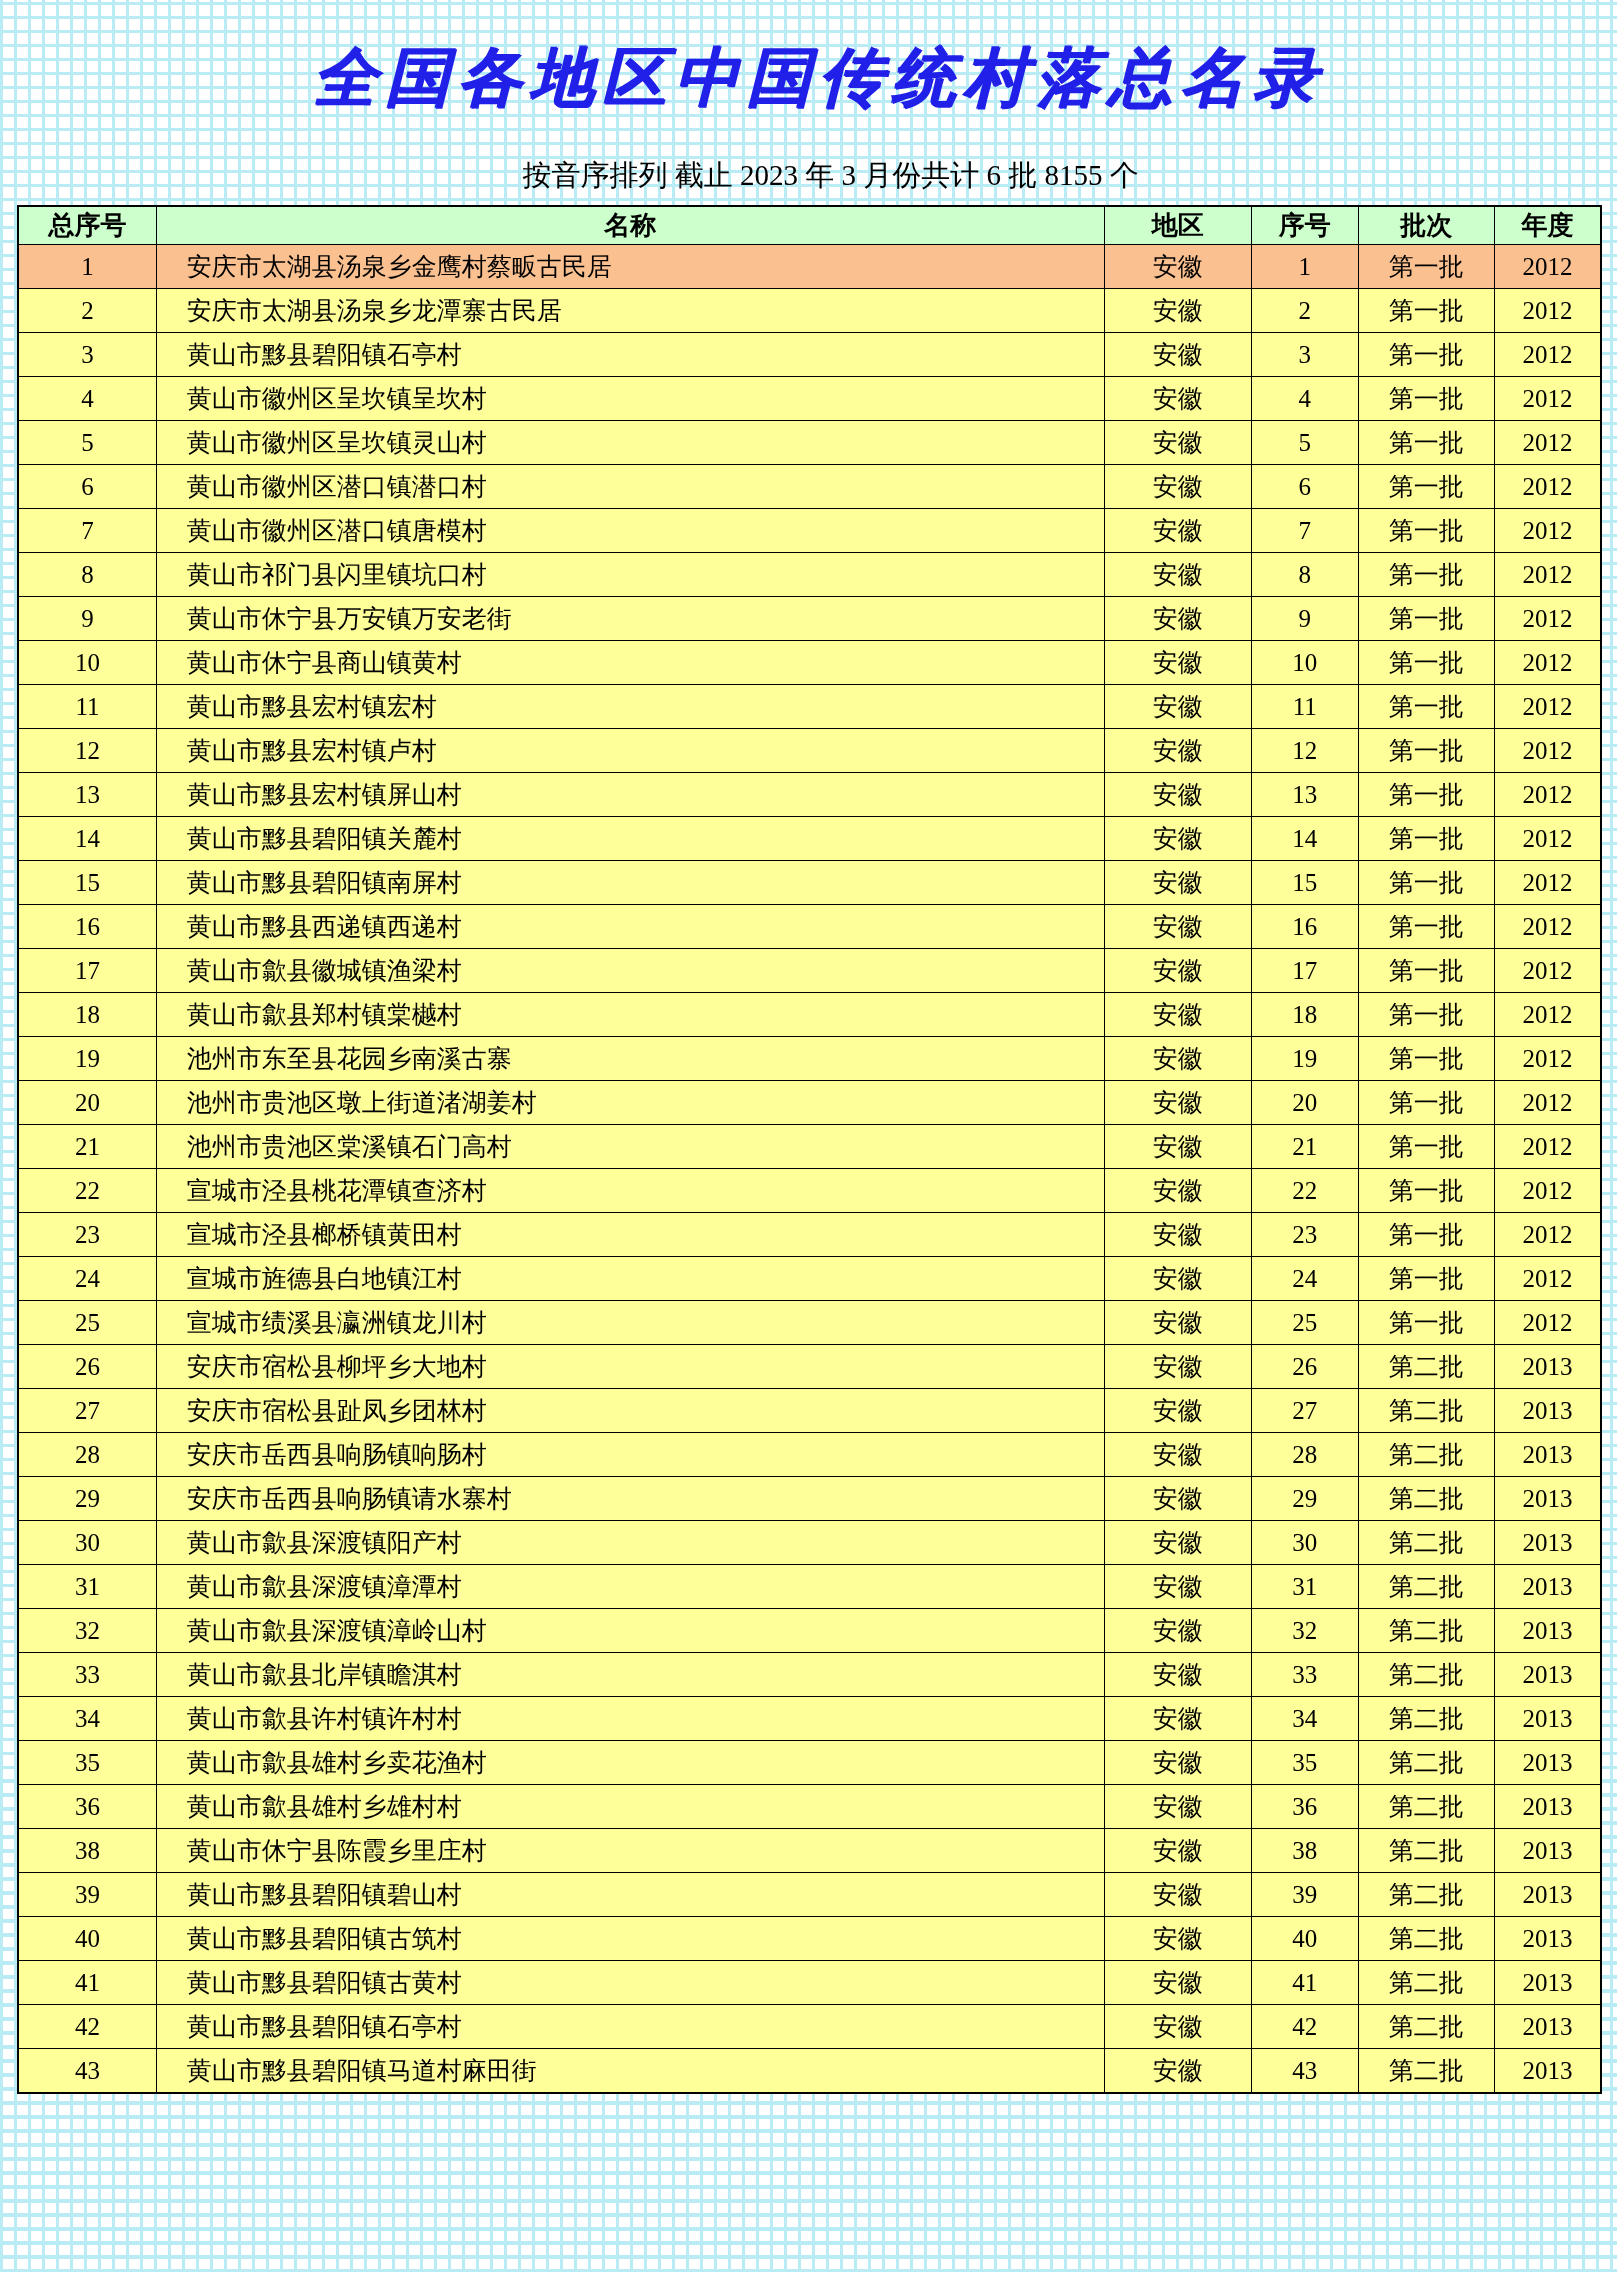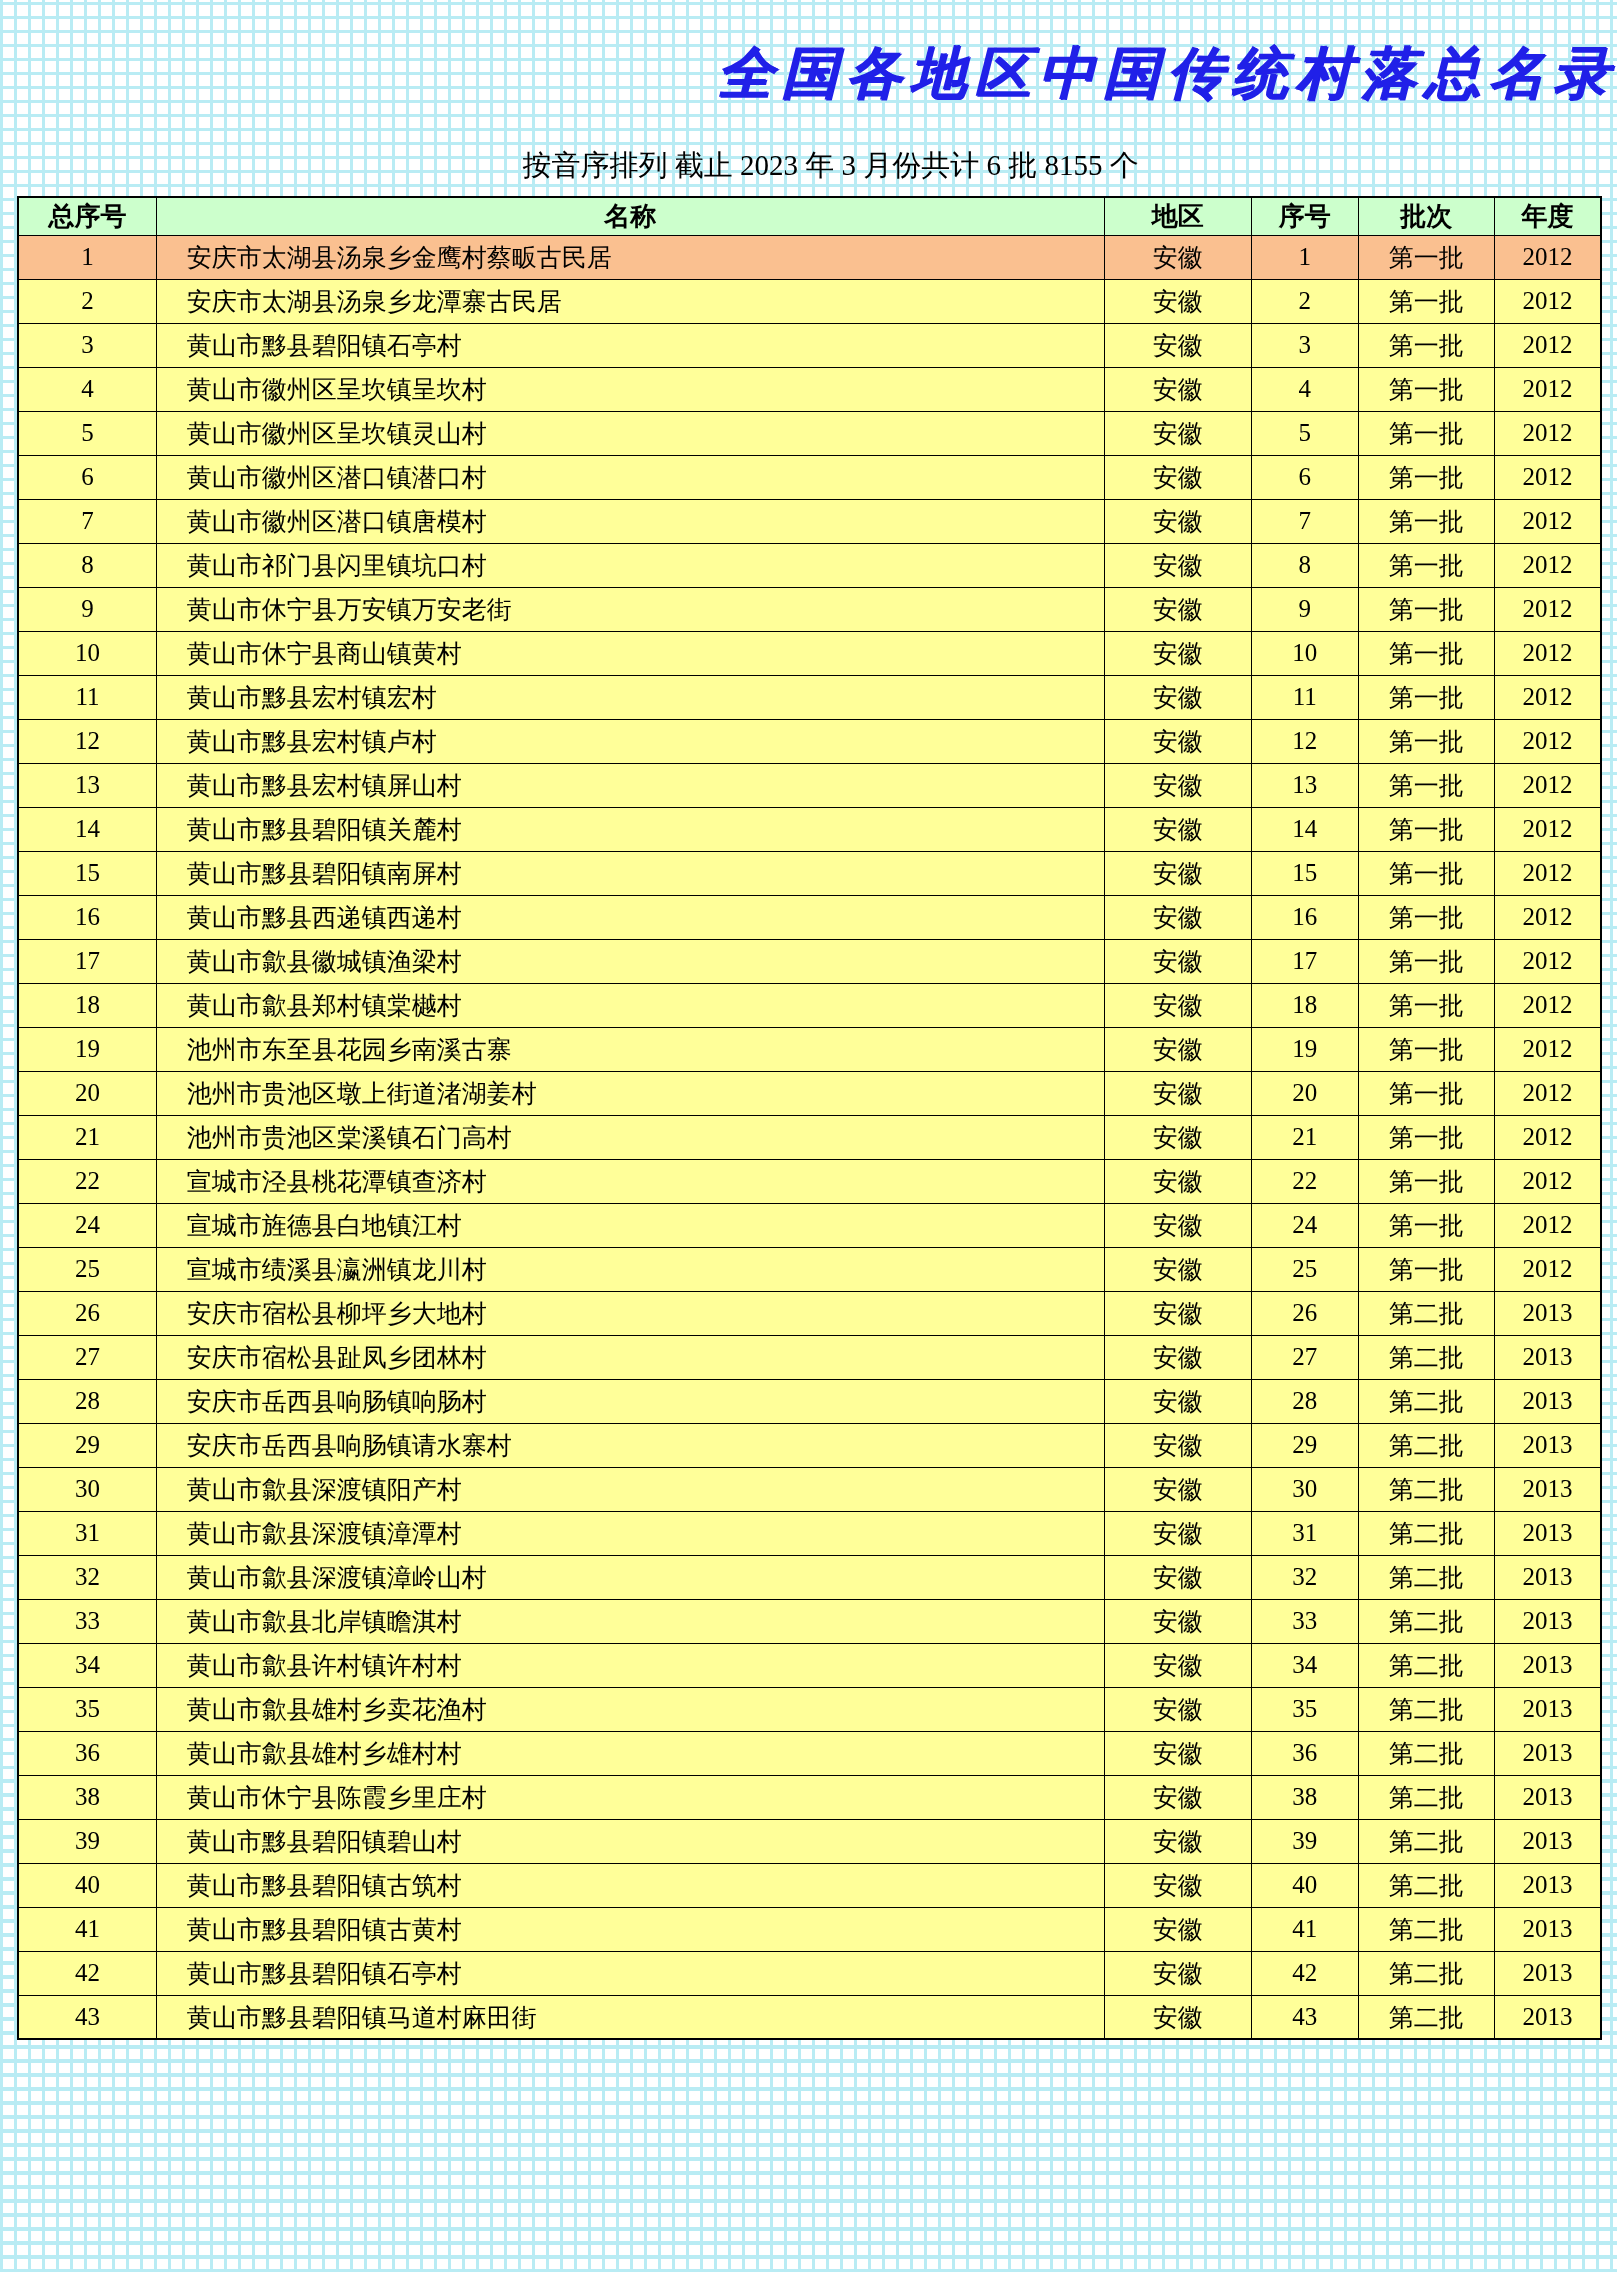--- a/index.html
+++ b/index.html
@@ -17,22 +17,22 @@
     height:2273px;
     overflow:hidden;
     font-family:"Liberation Serif","DejaVu Serif",serif;
     background-color:#ffffff;
     background-image:
       repeating-linear-gradient(0deg, var(--grid-line) 0 3.5px, transparent 3.5px 14px),
       repeating-linear-gradient(90deg, var(--grid-line) 0 3.5px, transparent 3.5px 14px);
   }
   .page-title{
     margin:40px 0 0 0;
-    text-align:right;
-    font-size:56px;
+    text-align:center;
+    font-size:64px;
     line-height:1.2;
     font-weight:bold;
     font-style:italic;
     letter-spacing:8.3px;
     color:var(--title-blue);
     text-shadow:1.4px 1.4px 0 var(--title-blue);
     white-space:nowrap;
     padding-left:20px;
   }
   .page-subtitle{
@@ -274,20 +274,28 @@
   </tr>
       <tr>
     <td class="c-no">22</td>
     <td class="c-name">宣城市泾县桃花潭镇查济村</td>
     <td class="c-region">安徽</td>
     <td class="c-seq">22</td>
     <td class="c-batch">第一批</td>
     <td class="c-year">2012</td>
   </tr>
       <tr>
+    <td class="c-no">23</td>
+    <td class="c-name">宣城市泾县榔桥镇黄田村</td>
+    <td class="c-region">安徽</td>
+    <td class="c-seq">23</td>
+    <td class="c-batch">第一批</td>
+    <td class="c-year">2012</td>
+  </tr>
+      <tr>
     <td class="c-no">24</td>
     <td class="c-name">宣城市旌德县白地镇江村</td>
     <td class="c-region">安徽</td>
     <td class="c-seq">24</td>
     <td class="c-batch">第一批</td>
     <td class="c-year">2012</td>
   </tr>
       <tr>
     <td class="c-no">25</td>
     <td class="c-name">宣城市绩溪县瀛洲镇龙川村</td>

